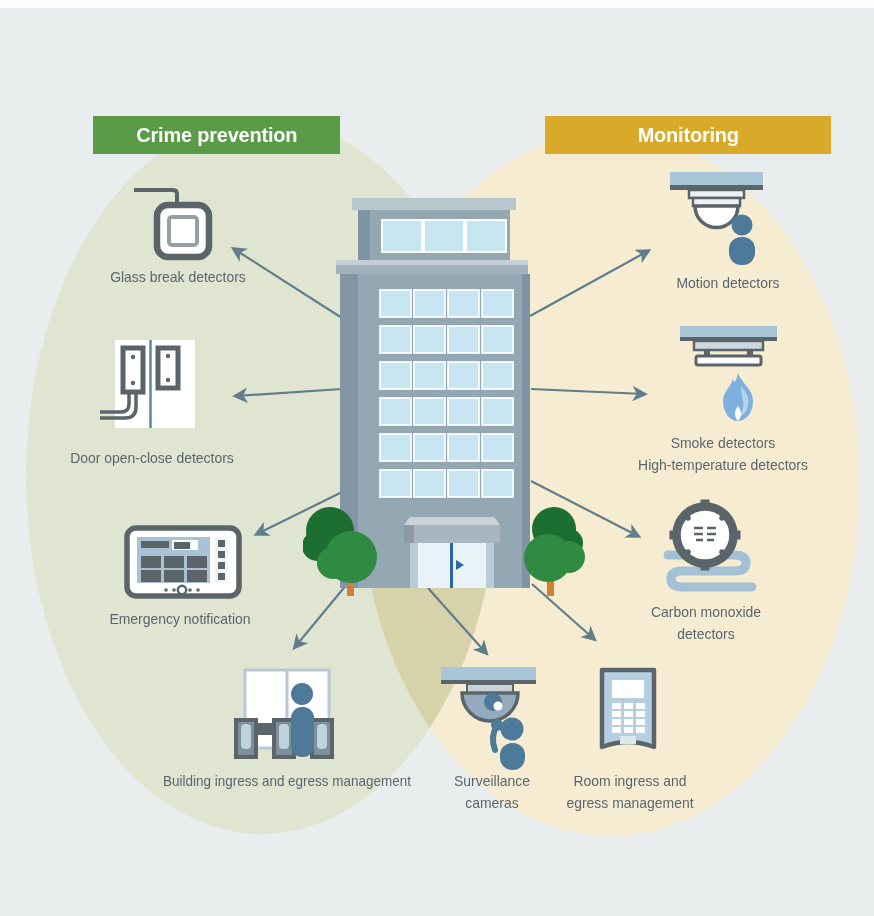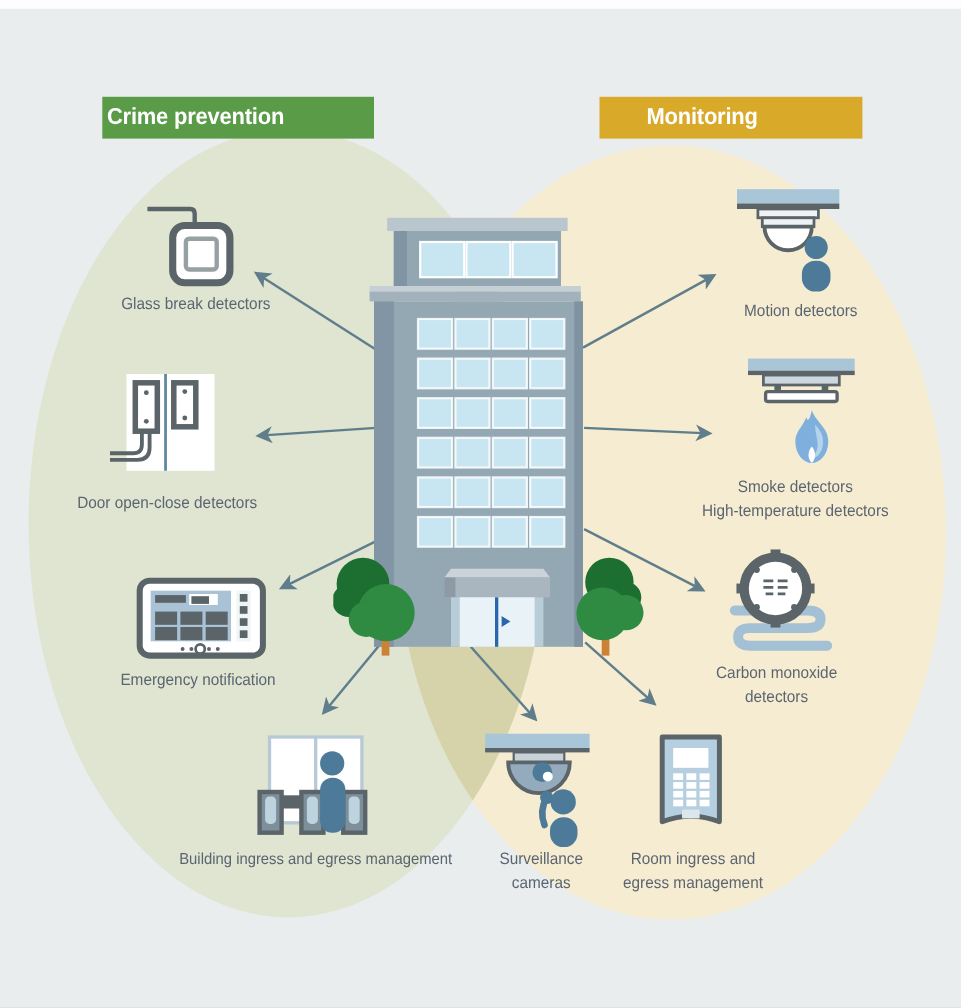--- a/index.html
+++ b/index.html
@@ -1,24 +1,24 @@
 <!DOCTYPE html>
 <html><head>
 <meta charset="utf-8">
 <style>
   html,body{margin:0;padding:0;}
   body{font-family:"Liberation Sans",sans-serif;background:#cfd6d9;}
   #canvas{position:relative;width:874px;height:916px;background:#e9edee;overflow:hidden;margin:0 auto;}
   .topstrip{position:absolute;left:0;top:0;width:874px;height:8px;background:#fdfdfd;}
   .abs{position:absolute;}
-  .header{position:absolute;height:38px;display:flex;align-items:center;
-          color:#ffffff;font-size:21px;font-weight:bold;letter-spacing:-0.2px;}
+  .header{position:absolute;height:38px;display:flex;align-items:center;justify-content:center;
+          color:#ffffff;font-size:21px;font-weight:bold;letter-spacing:-0.2px;margin-top:28px;}
   .header span{display:inline-block;transform:scaleX(.95);}
   .hdr-left{left:93px;top:88px;width:247px;background:#5a9b48;}
-  .hdr-right{left:545px;top:88px;width:199px;background:#d9a92a;padding-left:40px;}
+  .hdr-right{left:545px;top:88px;width:286px;background:#d9a92a;}
   .lbl{position:absolute;color:#5b6570;font-size:15px;line-height:22px;white-space:nowrap;
        transform:translateX(-50%) scaleX(.93);transform-origin:center top;text-align:center;}
   .lbl.small{font-size:14.5px;}
   svg{display:block;}
 </style>
 </head>
 <body>
 
 <div id="canvas">
   <div class="topstrip"></div>

